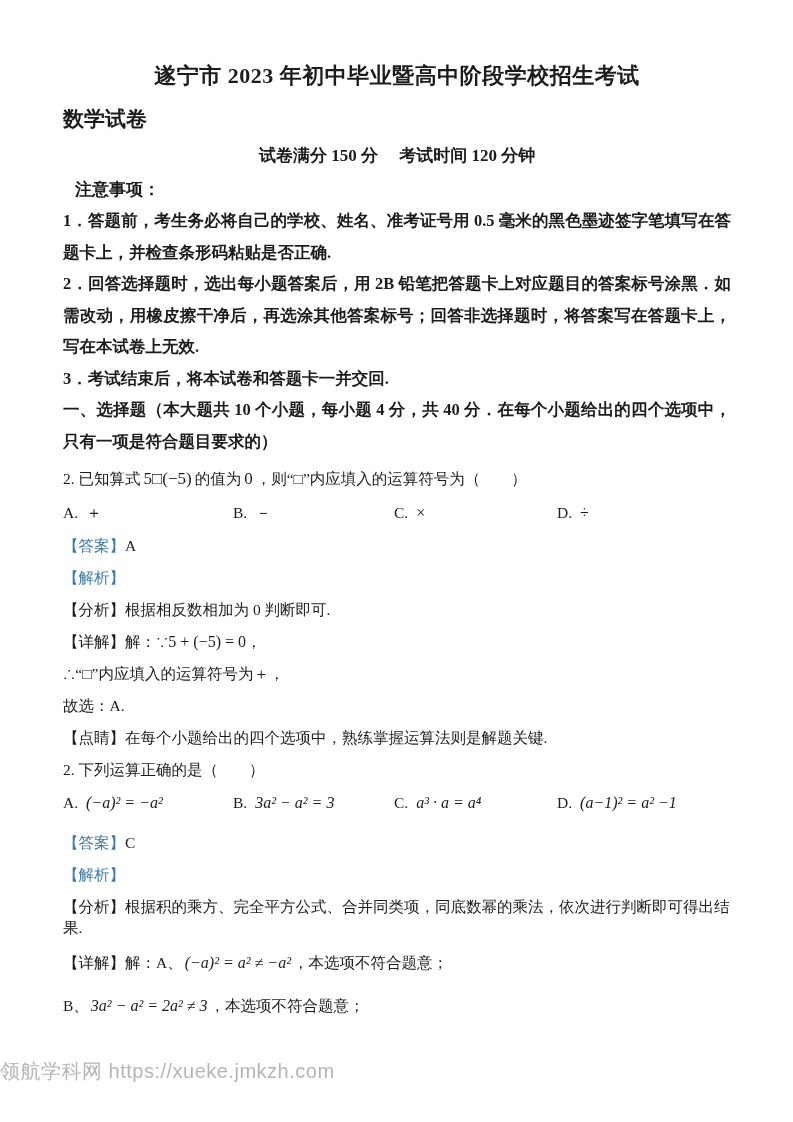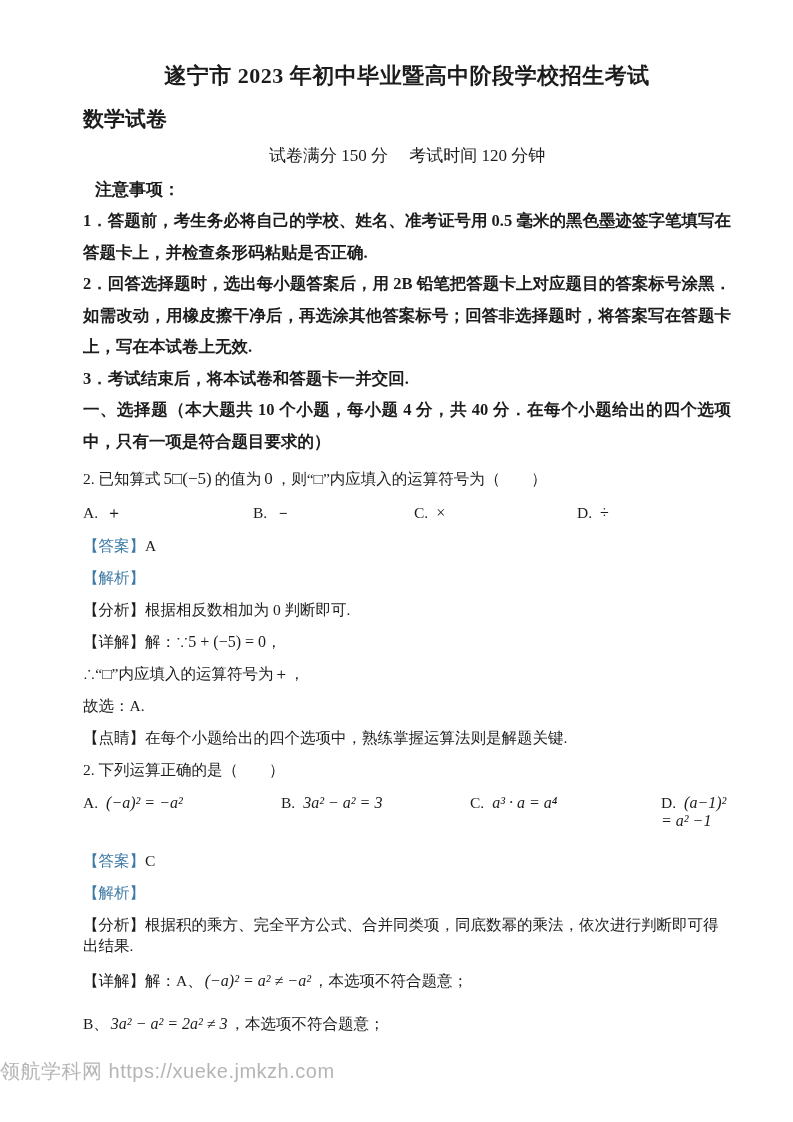--- a/index.html
+++ b/index.html
@@ -4,43 +4,43 @@
 <style>
   html,body { margin:0; padding:0; background:#ffffff; }
   .page {
     position:relative;
     width:793px; height:1122px;
     background:#ffffff;
     font-family:"Liberation Serif", serif;
     color:#1c1c1c;
     overflow:hidden;
   }
-  .content { padding:62px 62px 0 83px; }
+  .content { padding:62px 62px 0 63px; }
 
   .title   { font-size:22px; font-weight:bold; text-align:center; line-height:28px; margin:0 0 16px 0; letter-spacing:0.5px; }
   .subtitle{ font-size:21px; font-weight:bold; line-height:26px; margin:4px 0 13px 0; }
-  .meta    { font-size:17px; font-weight:normal; text-align:center; line-height:22px; margin:0 0 11px 0; }
+  .meta    { font-size:17px; font-weight:bold; text-align:center; line-height:22px; margin:0 0 11px 0; }
 
   .notice-h { font-size:17px; font-weight:bold; line-height:24px; margin:0 0 3px 12px; }
   .bold-par { font-size:16.5px; font-weight:bold; line-height:31.5px; margin:0; text-align:justify; }
 
   .stem { font-size:15.5px; line-height:24px; margin:10px 0 0 0; }
   .stem .math-up { font-family:"Liberation Serif", serif; font-size:17px; margin:0 3px; }
 
   .opts {
     display:grid;
     grid-template-columns:170px 161px 163px 1fr;
     margin-top:12px;
     font-size:15.5px;
     align-items:baseline;
   }
   .opt-label { margin-right:8px; }
   .sym  { font-family:"Liberation Serif", serif; font-size:16px; }
   .math { font-family:"Liberation Serif", serif; font-style:italic; font-size:16px; }
-  .opts2 { margin-top:14px;gap:28px; }
+  .opts2 { margin-top:14px; }
 
   .sol { font-size:15.5px; line-height:21px; margin:11px 0 0 0; }
   .sol .math { margin:0 2px; }
   .mt20 { margin-top:20px; }
   .mt14 { margin-top:14px; }
   .mt22 { margin-top:22px; }
 
   .lbl { color:#3d7aa5; }
 
   .watermark {

